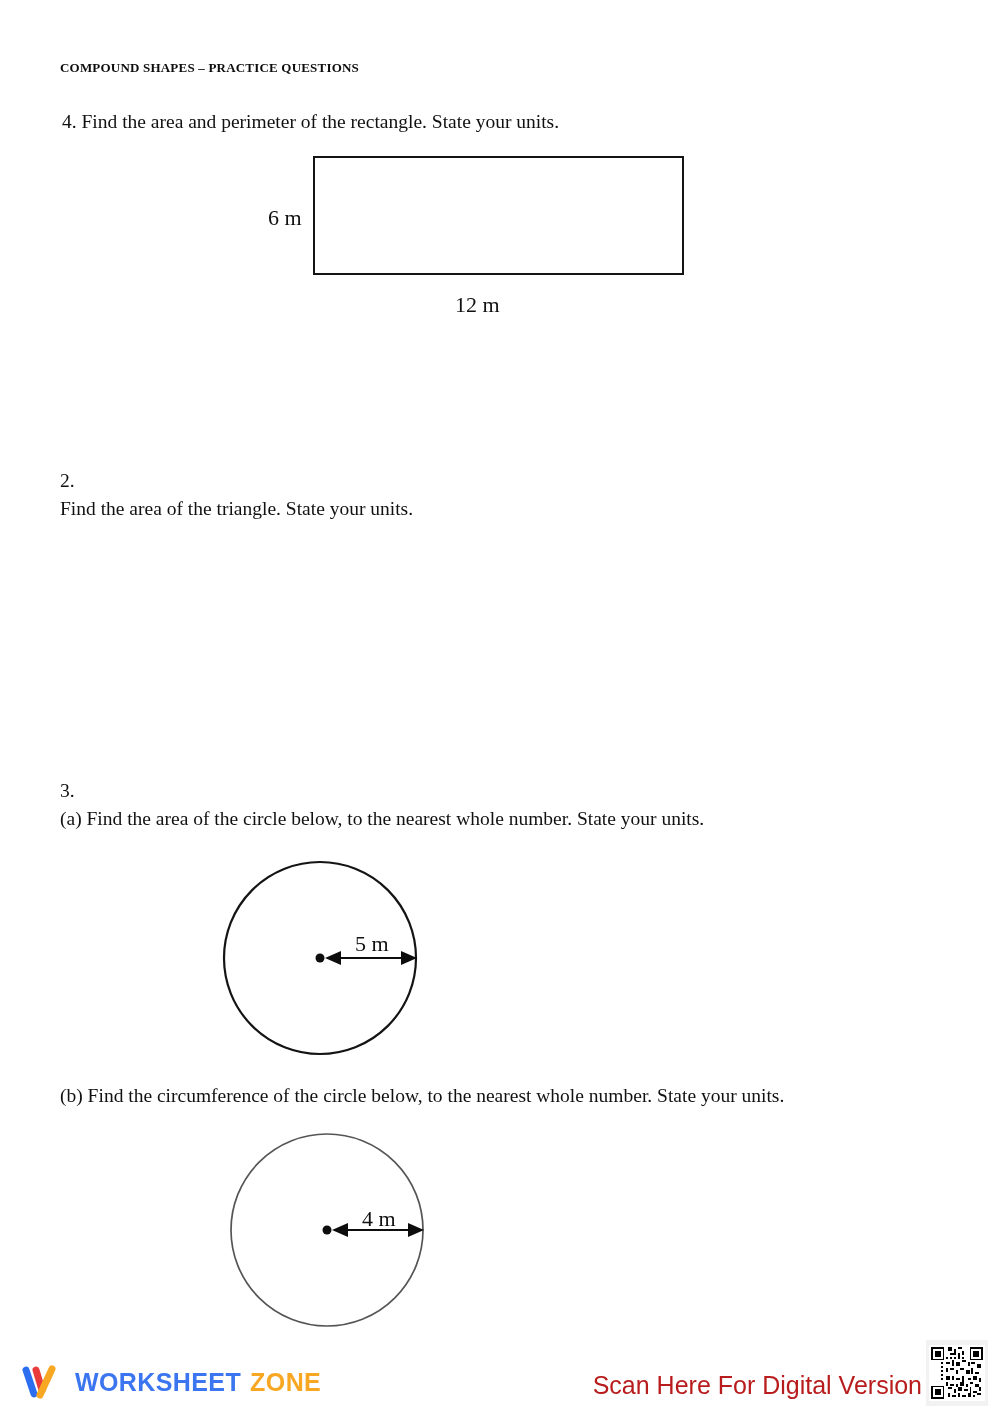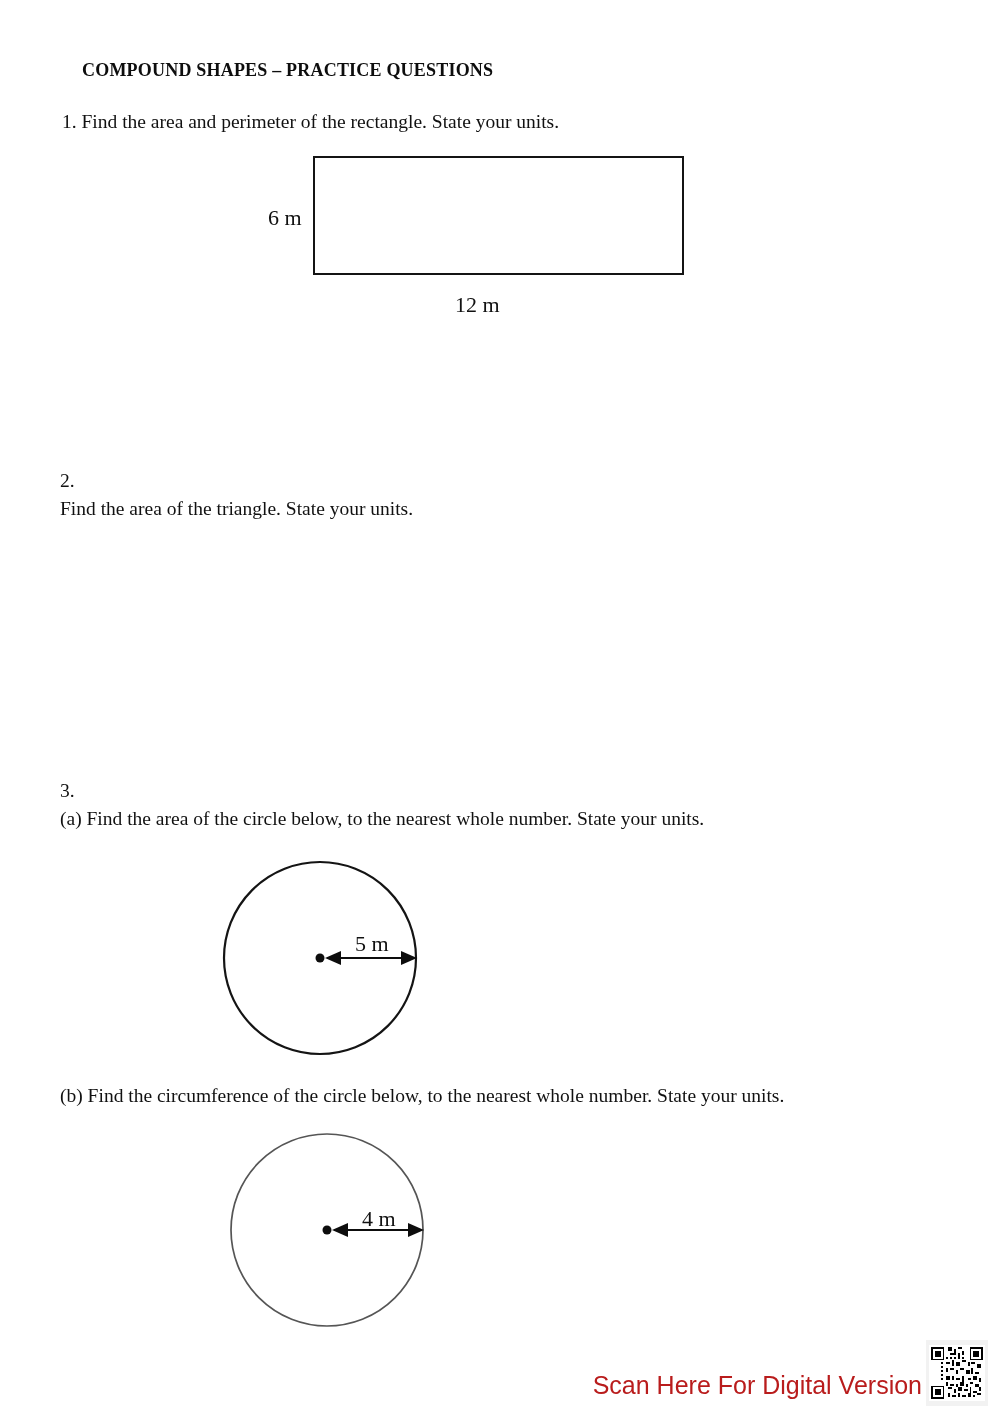--- a/index.html
+++ b/index.html
@@ -19,25 +19,24 @@
     position: absolute;
     inset: 0;
     background: #ffffff;
   }
 
   
   .worksheet-title {
     position: absolute;
     left: 60px;
     top: 60px;
-    font-size: 18px;
+    font-size: 13px;
     font-weight: bold;
     letter-spacing: 0.2px;
     white-space: nowrap;
-    margin-left: 22px;
   }
   .q-text {
     position: absolute;
     font-size: 19.5px;
     line-height: 29px;
     color: #111111;
   }
   #q1-text  { left: 62px; top: 107px; }
   #q2-num   { left: 60px; top: 466px; }
   #q2-text  { left: 60px; top: 494px; }
@@ -127,21 +126,21 @@
     justify-content: center;
   }
 </style>
 </head>
 <body>
 
 <div class="page">
 
   <div class="worksheet-title">COMPOUND SHAPES – PRACTICE QUESTIONS</div>
 
-  <div class="q-text" id="q1-text">1. Find the area and perimeter of the rectangle. State your units.</div>
+  <div class="q-text" id="q1-text">4. Find the area and perimeter of the rectangle. State your units.</div>
 
   <div class="figure" id="fig-rectangle">
     <div class="rect-shape"></div>
     <div class="lbl" id="rect-height-label">6 m</div>
     <div class="lbl" id="rect-width-label">12 m</div>
   </div>
 
   <div class="q-text" id="q2-num">2.</div>
   <div class="q-text" id="q2-text">Find the area of the triangle. State your units.</div>
 
@@ -168,20 +167,29 @@
       <circle cx="105" cy="105" r="4.5" fill="#0d0d0d"></circle>
       <line x1="112" y1="105" x2="196" y2="105" stroke="#0d0d0d" stroke-width="1.8"></line>
       <polygon points="110,105 126,98 126,112" fill="#0d0d0d"></polygon>
       <polygon points="202,105 186,98 186,112" fill="#0d0d0d"></polygon>
     </svg>
     <div class="lbl" id="circle-b-label">4 m</div>
   </div>
 
   <div class="footer">
 
+    <div class="brand">
+      <svg width="44" height="36" viewBox="0 0 44 36">
+        <path d="M4 6 L12 30" stroke="#2d6ef0" stroke-width="7" stroke-linecap="round" fill="none"></path>
+        <path d="M14 6 L20 26" stroke="#ea3b3b" stroke-width="7" stroke-linecap="round" fill="none"></path>
+        <path d="M30 5 L18 31" stroke="#f8a723" stroke-width="7" stroke-linecap="round" fill="none"></path>
+      </svg>
+      <span class="brand-word brand-worksheet">WORKSHEET</span>
+      <span class="brand-word brand-zone">ZONE</span>
+    </div>
 
     <div class="scan-text">Scan Here For Digital Version</div>
 
     <div class="qr">
       <svg width="56" height="56" viewBox="0 0 29 29" shape-rendering="crispEdges">
         <rect width="29" height="29" fill="#ffffff"></rect>
         <g fill="#000000">
 
           <rect x="1" y="1" width="7" height="1"></rect>
           <rect x="1" y="7" width="7" height="1"></rect>

